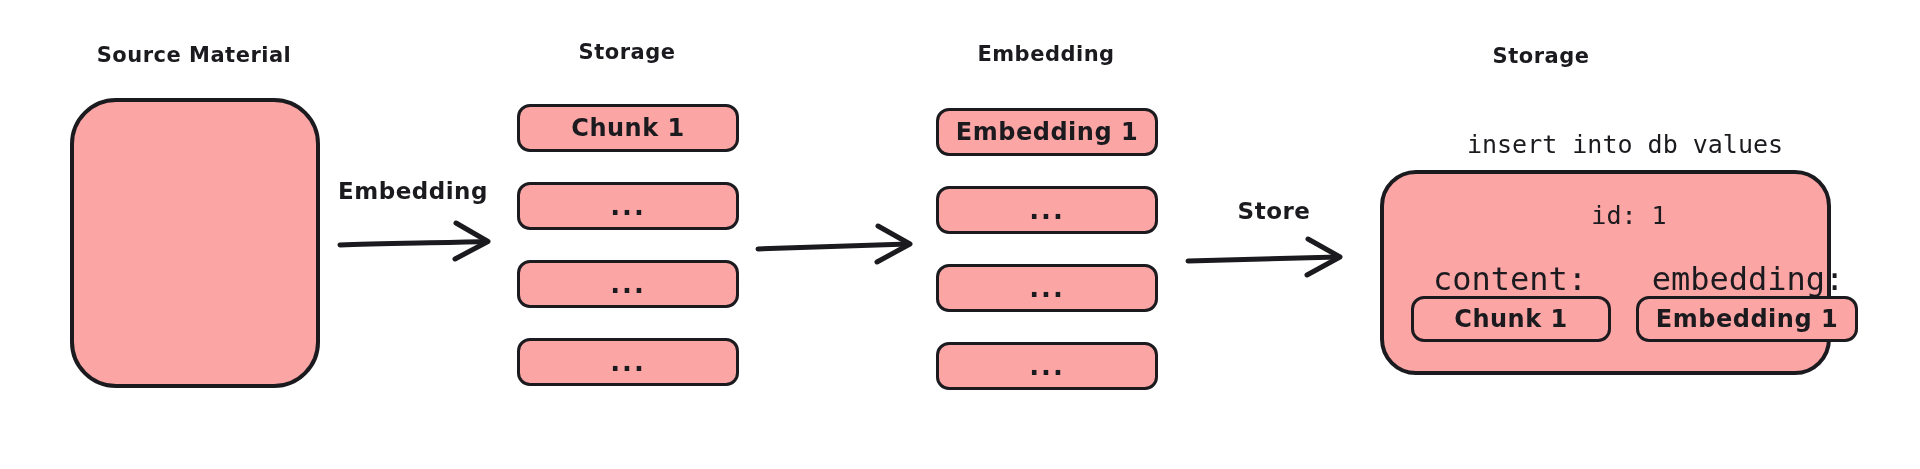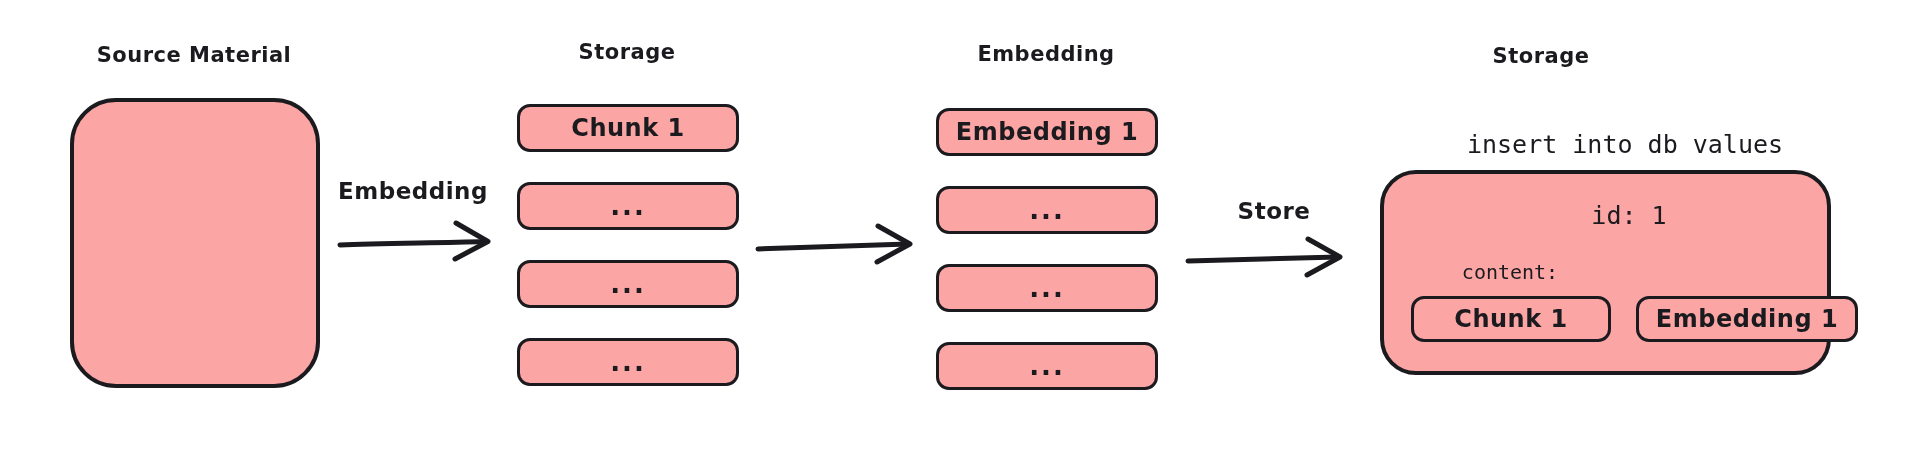--- a/index.html
+++ b/index.html
@@ -94,21 +94,21 @@
   .storage-row {
     position: absolute;
     font-size: 25px;
     white-space: nowrap;
     transform: translateX(-50%);
     text-align: center;
   }
 
   .field-label {
     position: absolute;
-    font-size: 20px;
+    font-size: 32px;
     white-space: nowrap;
     transform: translateX(-50%);
     text-align: center;
   }
 
   .arrow-svg {
     position: absolute;
     overflow: visible;
   }
 </style>
@@ -180,19 +180,20 @@
   <div class="box storage-box" style="left:1380px; top:170px; width:451px; height:205px;padding-left:28px;">
 
     <div class="storage-row mono" style="left:245px; top:27px;">id: 1</div>
 
     <div class="field-label mono" style="left:126px; top:86px;">content:</div>
 
     <div class="box field-box hand" style="left:27px; top:122px; width:200px; height:46px;">
       <span>Chunk 1</span>
     </div>
 
+    <div class="field-label mono" style="left:364px; top:86px;">embedding:</div>
 
     <div class="box field-box hand" style="left:252px; top:122px; width:222px; height:46px;">
       <span>Embedding 1</span>
     </div>
   </div>
 
 </div>
 
 </body></html>

